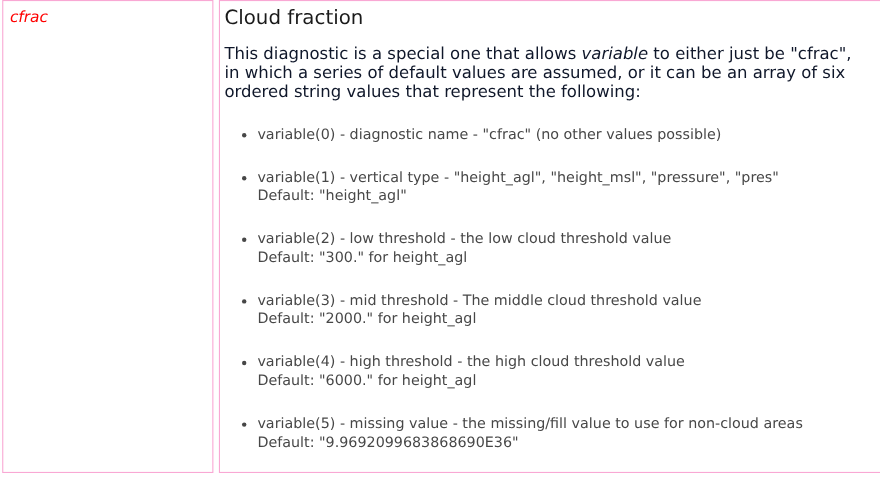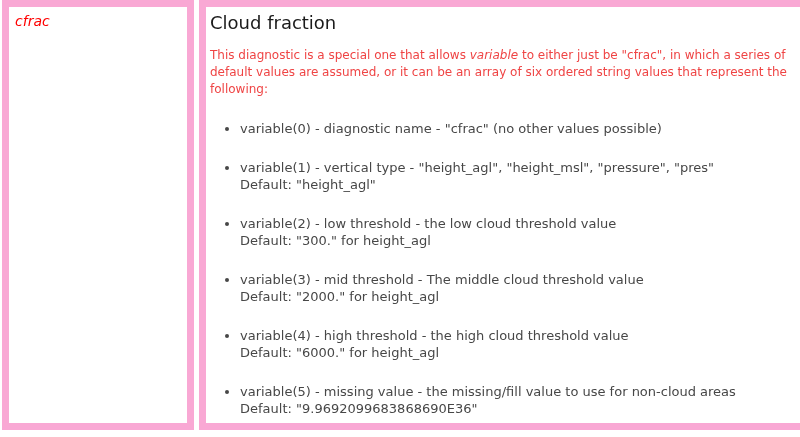--- a/index.html
+++ b/index.html
@@ -14,21 +14,21 @@
   .page {
     position: relative;
     width: 800px;
     height: 437px;
   }
   .cell {
     position: absolute;
     top: 0;
     height: 430px;
     box-sizing: border-box;
-    border: 7px solid #f9a8d4;
+    border: 1px solid #f9a8d4;
     background: #ffffff;
   }
   .cell-left {
     left: 2px;
     width: 192px;
     padding: 4px 6px;
   }
   .cell-right {
     left: 199px;
     width: 1000px; 
@@ -43,23 +43,23 @@
   .doc-title {
     margin: 0;
     padding-top: 1px;
     font-size: 18px;
     font-weight: 400;
     color: #1a1a1a;
     line-height: 23px;
   }
   .intro {
     margin: 13px 0 0 0;
-    font-size: 12px;
+    font-size: 15px;
     line-height: 17px;
-    color: #ef4444;
+    color: #0f172a;
     max-width: 588px;
   }
   .intro .em { font-style: italic; }
   ul.var-list {
     margin: 22px 0 0 0;
     padding: 0 0 0 30px;
     list-style: disc;
   }
   ul.var-list li {
     font-size: 13px;

